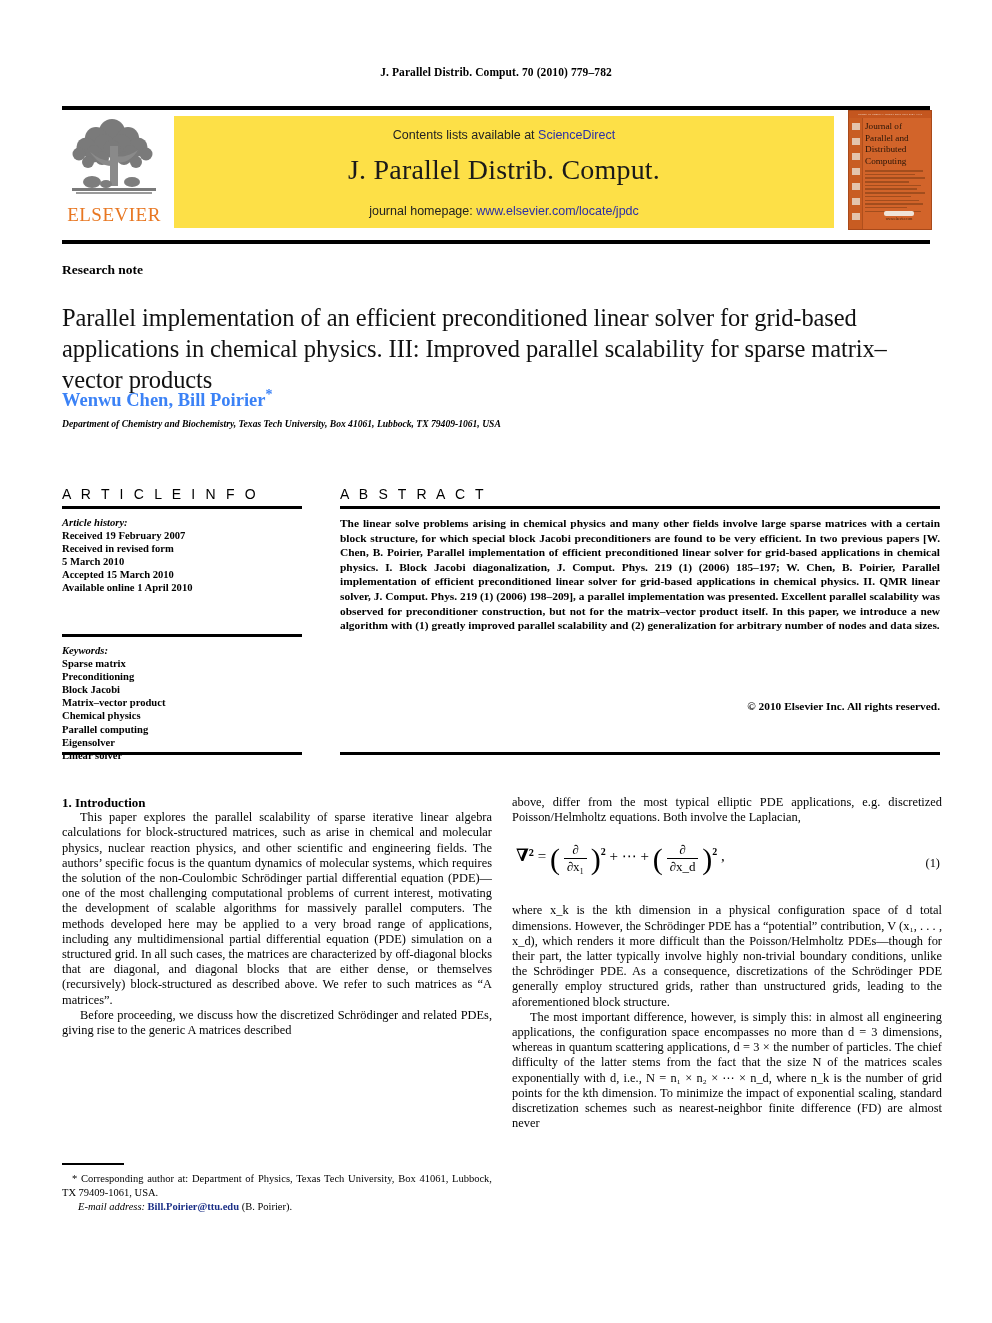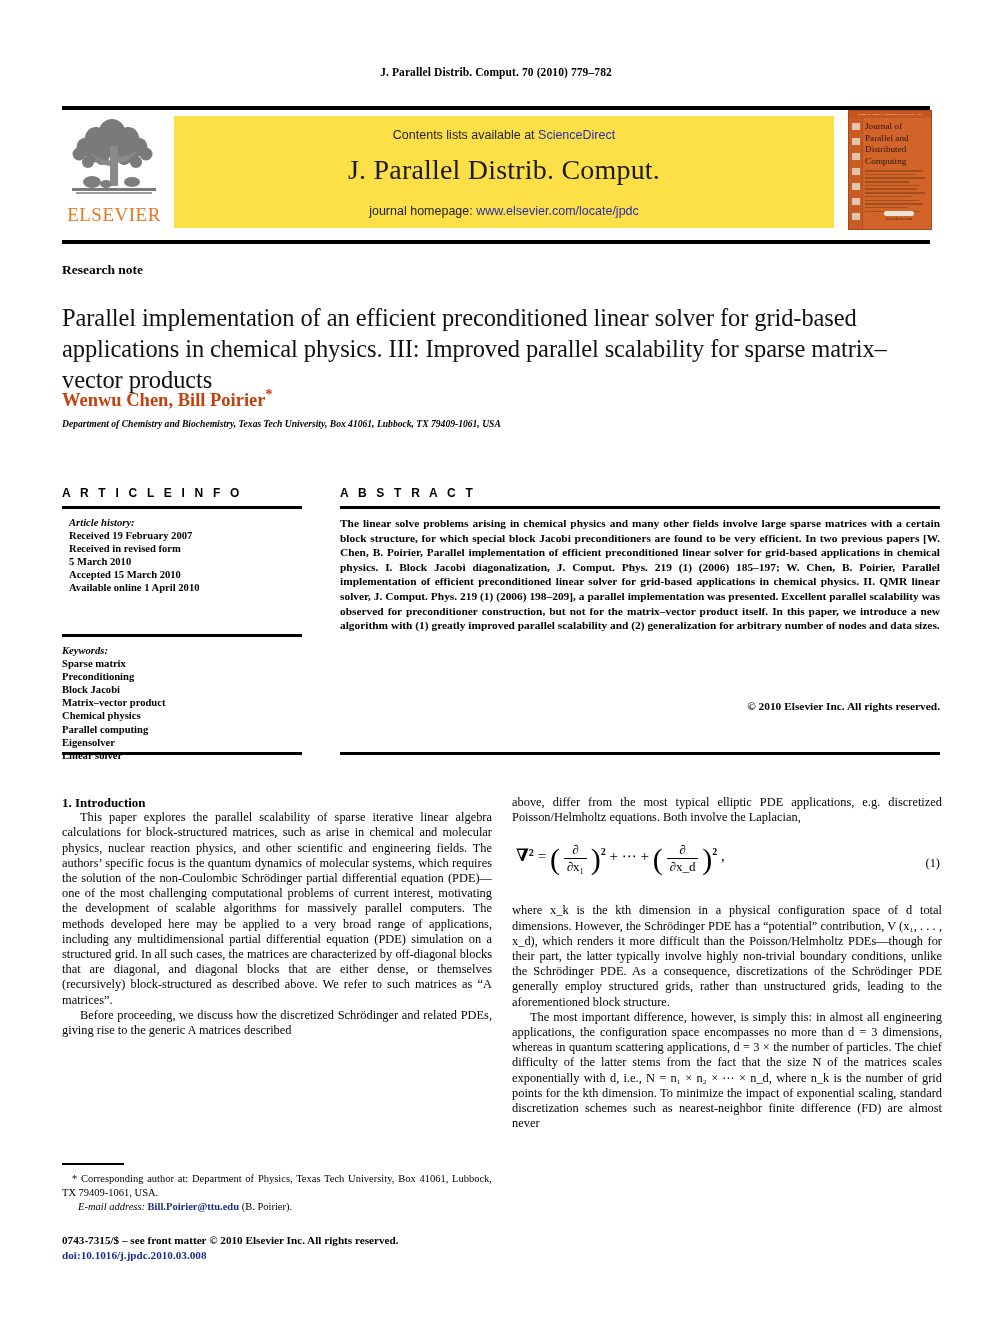--- a/index.html
+++ b/index.html
@@ -170,59 +170,59 @@
     color: #111;
     font-weight: normal;
     letter-spacing: -0.1px;
   }
 
   .authors {
     position: absolute;
     left: 62px; top: 387px;
     font-size: 18.5px;
     font-weight: bold;
-    color: #c2410c;
+    color: #3b82f6;
   }
   .authors .star { font-size: 14px; vertical-align: super; }
 
   .affil {
     position: absolute;
     left: 62px;
     width: 700px;
     font-size: 9.6px;
     font-style: italic;
     font-weight: bold;
     line-height: 13px;
   }
   .affil1 { top: 417px; }
   .affil2 { top: 430px; }
 
   
   .sect-head {
     position: absolute;
     font-family: "Liberation Sans", sans-serif;
-    font-size: 12px;
-    font-weight: bold;
+    font-size: 14px;
+    font-weight: normal;
     letter-spacing: 3.2px;
   }
   #info-head { left: 62px; top: 486px; }
   #abs-head  { left: 340px; top: 486px; }
 
   .hr-left  { position:absolute; left:62px;  width:240px; height:2.5px; background:#000; }
   .hr-right { position:absolute; left:340px; width:600px; height:2.5px; background:#000; }
 
   .info-body {
     position: absolute;
     left: 62px;
     width: 245px;
     font-size: 10.6px;
     line-height: 13.1px;
     font-weight: bold;
   }
-  #art-history { top: 516px; margin-left: 7px; }
+  #art-history { top: 516px; }
   #keywords-blk { top: 644px; }
   .info-lead { font-style: italic; }
 
   .abstract {
     position: absolute;
     left: 340px; top: 516px;
     width: 600px;
     font-size: 11.4px;
     line-height: 14.6px;
     text-align: justify;
@@ -475,18 +475,14 @@
 
   <div class="fn-rule"></div>
   <div class="footnote">
     <div class="p1">* Corresponding author at: Department of Physics, Texas Tech University, Box 41061, Lubbock, TX 79409-1061, USA.</div>
     <div class="p2">
       <span class="em-label">E-mail address:</span>
       <span class="mail">Bill.Poirier@ttu.edu</span><span> (B. Poirier).</span>
     </div>
   </div>
 
-  <div class="issn">
-    <div>0743-7315/$ – see front matter © 2010 Elsevier Inc. All rights reserved.</div>
-    <div class="doi">doi:10.1016/j.jpdc.2010.03.008</div>
-  </div>
 
 </div>
 
 </body></html>

